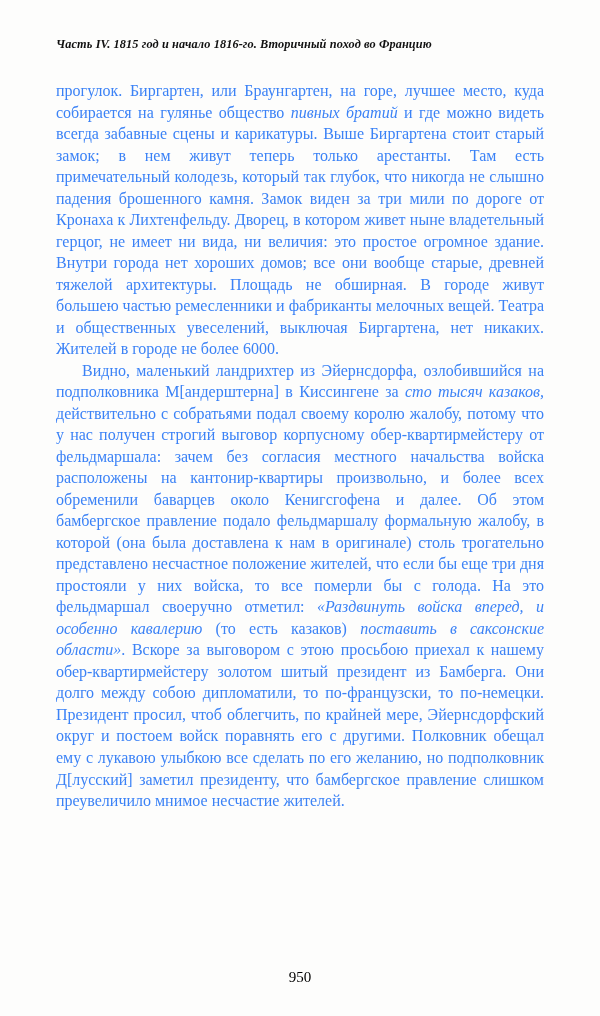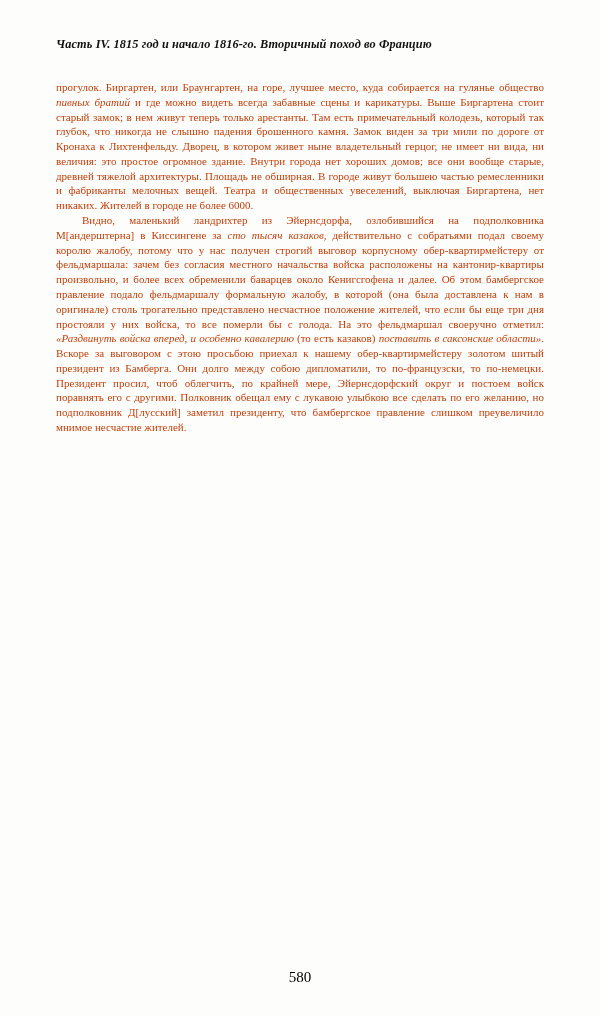--- a/index.html
+++ b/index.html
@@ -25,24 +25,24 @@
     font-family: "Liberation Serif", serif;
     font-style: italic;
     font-weight: bold;
     font-size: 12.3px;
     letter-spacing: 0.1px;
     color: #111;
     margin: 0 0 28px 0;
     white-space: nowrap;
   }
   .body-text {
-    font-size: 11px;
+    font-size: 16px;
     line-height: 1.345;
     text-align: justify;
-    color: #c2410c;
+    color: #3b82f6;
   }
   .body-text p {
     margin: 0;
     text-indent: 0;
   }
   .body-text p.indent {
     text-indent: 26px;
   }
   .body-text i {
     font-style: italic;
@@ -62,15 +62,15 @@
 
 <div class="page">
 
   <div class="running-head">Часть IV. 1815 год и начало 1816-го. Вторичный поход во Францию</div>
 
   <div class="body-text">
     <p class="para">прогулок. Биргартен, или Браунгартен, на горе, лучшее место, куда собирается на гулянье общество <i>пивных братий</i> и где можно видеть всегда забавные сцены и карикатуры. Выше Биргартена стоит старый замок; в нем живут теперь только арестанты. Там есть примечательный колодезь, который так глубок, что никогда не слышно падения брошенного камня. Замок виден за три мили по дороге от Кронаха к Лихтенфельду. Дворец, в котором живет ныне владетельный герцог, не имеет ни вида, ни величия: это простое огромное здание. Внутри города нет хороших домов; все они вообще старые, древней тяжелой архитектуры. Площадь не обширная. В городе живут большею частью ремесленники и фабриканты мелочных вещей. Театра и общественных увеселений, выключая Биргартена, нет никаких. Жителей в городе не более 6000.</p>
     <p class="para indent">Видно, маленький ландрихтер из Эйернсдорфа, озлобившийся на подполковника М[андерштерна] в Киссингене за <i>сто тысяч казаков,</i> действительно с собратьями подал своему королю жалобу, потому что у нас получен строгий выговор корпусному обер-квартирмейстеру от фельдмаршала: зачем без согласия местного начальства войска расположены на кантонир-квартиры произвольно, и более всех обременили баварцев около Кенигсгофена и далее. Об этом бамбергское правление подало фельдмаршалу формальную жалобу, в которой (она была доставлена к нам в оригинале) столь трогательно представлено несчастное положение жителей, что если бы еще три дня простояли у них войска, то все померли бы с голода. На это фельдмаршал своеручно отметил: <i>«Раздвинуть войска вперед, и особенно кавалерию</i> (то есть казаков)<i> поставить в саксонские области»</i>. Вскоре за выговором с этою просьбою приехал к нашему обер-квартирмейстеру золотом шитый президент из Бамберга. Они долго между собою дипломатили, то по-французски, то по-немецки. Президент просил, чтоб облегчить, по крайней мере, Эйернсдорфский округ и постоем войск поравнять его с другими. Полковник обещал ему с лукавою улыбкою все сделать по его желанию, но подполковник Д[лусский] заметил президенту, что бамбергское правление слишком преувеличило мнимое несчастие жителей.</p>
   </div>
 
-  <div class="folio">580</div>
+  <div class="folio">950</div>
 
 </div>
 
 </body></html>

